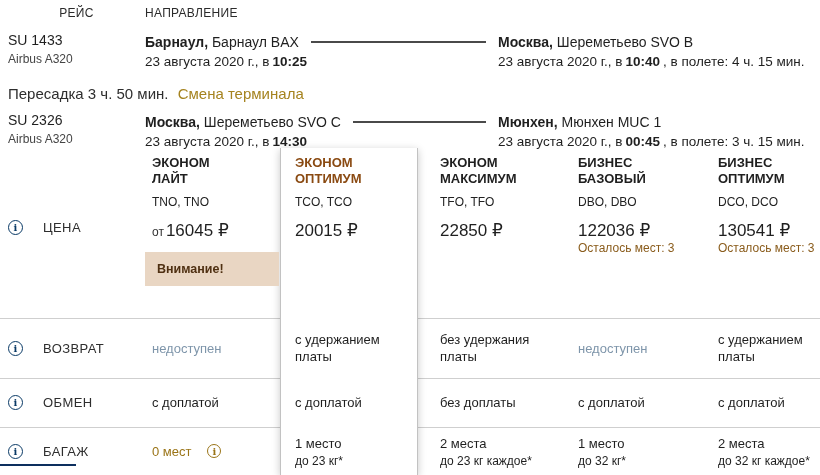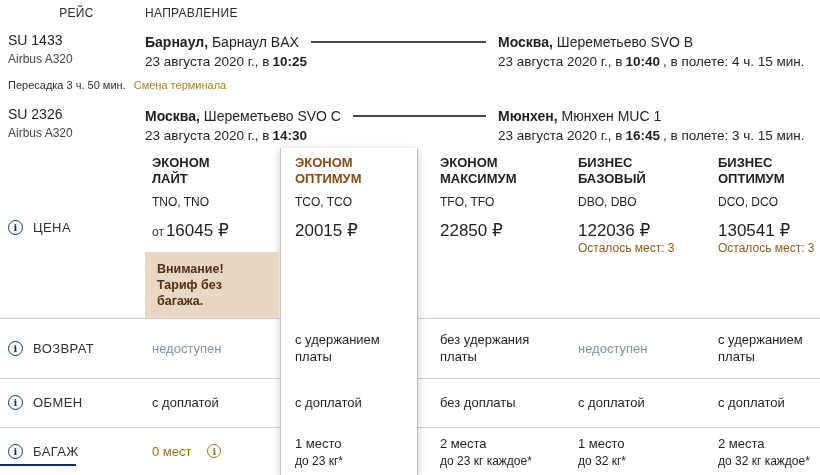--- a/index.html
+++ b/index.html
@@ -17,38 +17,38 @@
   .flight-row.second { margin-top:11px; }
   .f-id { width:137px; }
   .f-num { font-size:14px; color:#1f1f1f; }
   .f-ac { font-size:12px; color:#454545; margin-top:4px; }
   .f-dep { width:353px; }
   .f-arr { flex:1; }
   .f-cityline { display:flex; align-items:center; font-size:14px; height:19px; }
   .route-line { flex:1; height:2px; background:#4a4a4a; margin:0 12px; }
   .f-dateline { font-size:13.5px; margin-top:3px; height:19px; }
   .f-time { margin:0 3px; font-size:13.5px; }
-  .transfer { padding-left:8px; margin-top:6px; font-size:11px; color:#2e2e2e; height:16px; }
+  .transfer { padding-left:8px; margin-top:12px; font-size:15px; color:#2e2e2e; height:16px; }
   .gold-link { color:#a5831f; margin-left:5px; cursor:pointer; }
   
   .fare-area { position:absolute; left:0; top:148px; width:820px; height:327px; }
   .sep { position:absolute; left:0; right:0; height:1px; background:#cfcfcf; z-index:1; }
   .sep1 { top:170px; } .sep2 { top:230px; } .sep3 { top:279px; }
   .selected-card {
     position:absolute; left:280px; top:0; width:138px; height:327px; background:#fff;
     border-left:1px solid #c2c2c2; border-right:1px solid #c2c2c2;
     box-shadow:0 2px 8px rgba(0,0,0,.22); z-index:2;
   }
   .fare-table {
     position:relative; z-index:3; display:grid;
     grid-template-columns:140px 143px 145px 138px 140px 114px;
     grid-template-rows:67px 103px 60px 49px 48px;
   }
   .cell { padding-left:12px; }
-  .lbl-cell { display:flex; align-items:center; gap:10px; padding-left:8px; }
+  .lbl-cell { display:flex; align-items:center; gap:20px; padding-left:8px; }
   .lbl { font-size:13px; letter-spacing:.4px; color:#2e2e2e; }
   .top { align-self:start; padding-top:5px; }
   .mid { align-self:center; }
   .fare-name { font-weight:bold; font-size:13px; line-height:16px; width:96px; padding-top:2px; }
   .c-sel .fare-name { color:#8a4a12; }
   .fare-code { margin-top:8px; font-size:12px; color:#222; }
   .price-line { white-space:nowrap; }
   .price-prefix { font-size:12px; color:#333; margin-right:2px; }
   .price { font-size:17px; color:#1f1f1f; }
   .seats { font-size:12px; color:#8a5c1c; margin-top:0; }
@@ -123,21 +123,21 @@
         </div>
         <div class="f-dateline">
           <span>23 августа 2020 г., в</span><b class="f-time">14:30</b>
         </div>
       </div>
       <div class="f-arr">
         <div class="f-cityline">
           <span><b>Мюнхен,</b> <span>Мюнхен MUC 1</span></span>
         </div>
         <div class="f-dateline">
-          <span>23 августа 2020 г., в</span><b class="f-time">16:45</b><span>, в полете: 3 ч. 15 мин.</span>
+          <span>23 августа 2020 г., в</span><b class="f-time">00:45</b><span>, в полете: 3 ч. 15 мин.</span>
         </div>
       </div>
     </div>
   </div>
 
   <div class="fare-area">
     <div class="sep sep1"></div>
     <div class="sep sep2"></div>
     <div class="sep sep3"></div>
     <div class="selected-card"></div>
@@ -167,21 +167,20 @@
       </div>
 
       <div class="cell lbl-cell top">
         <span class="iicon"></span>
         <span class="lbl">ЦЕНА</span>
       </div>
       <div class="cell top">
         <div class="price-line"><span class="price-prefix">от</span><span class="price">16045 ₽</span></div>
         <div class="warn">
           <div>Внимание!</div>
-          <div>Тариф без багажа.</div>
         </div>
       </div>
       <div class="cell top">
         <div class="price-line"><span class="price">20015 ₽</span></div>
       </div>
       <div class="cell top">
         <div class="price-line"><span class="price">22850 ₽</span></div>
       </div>
       <div class="cell top">
         <div class="price-line"><span class="price">122036 ₽</span></div>

